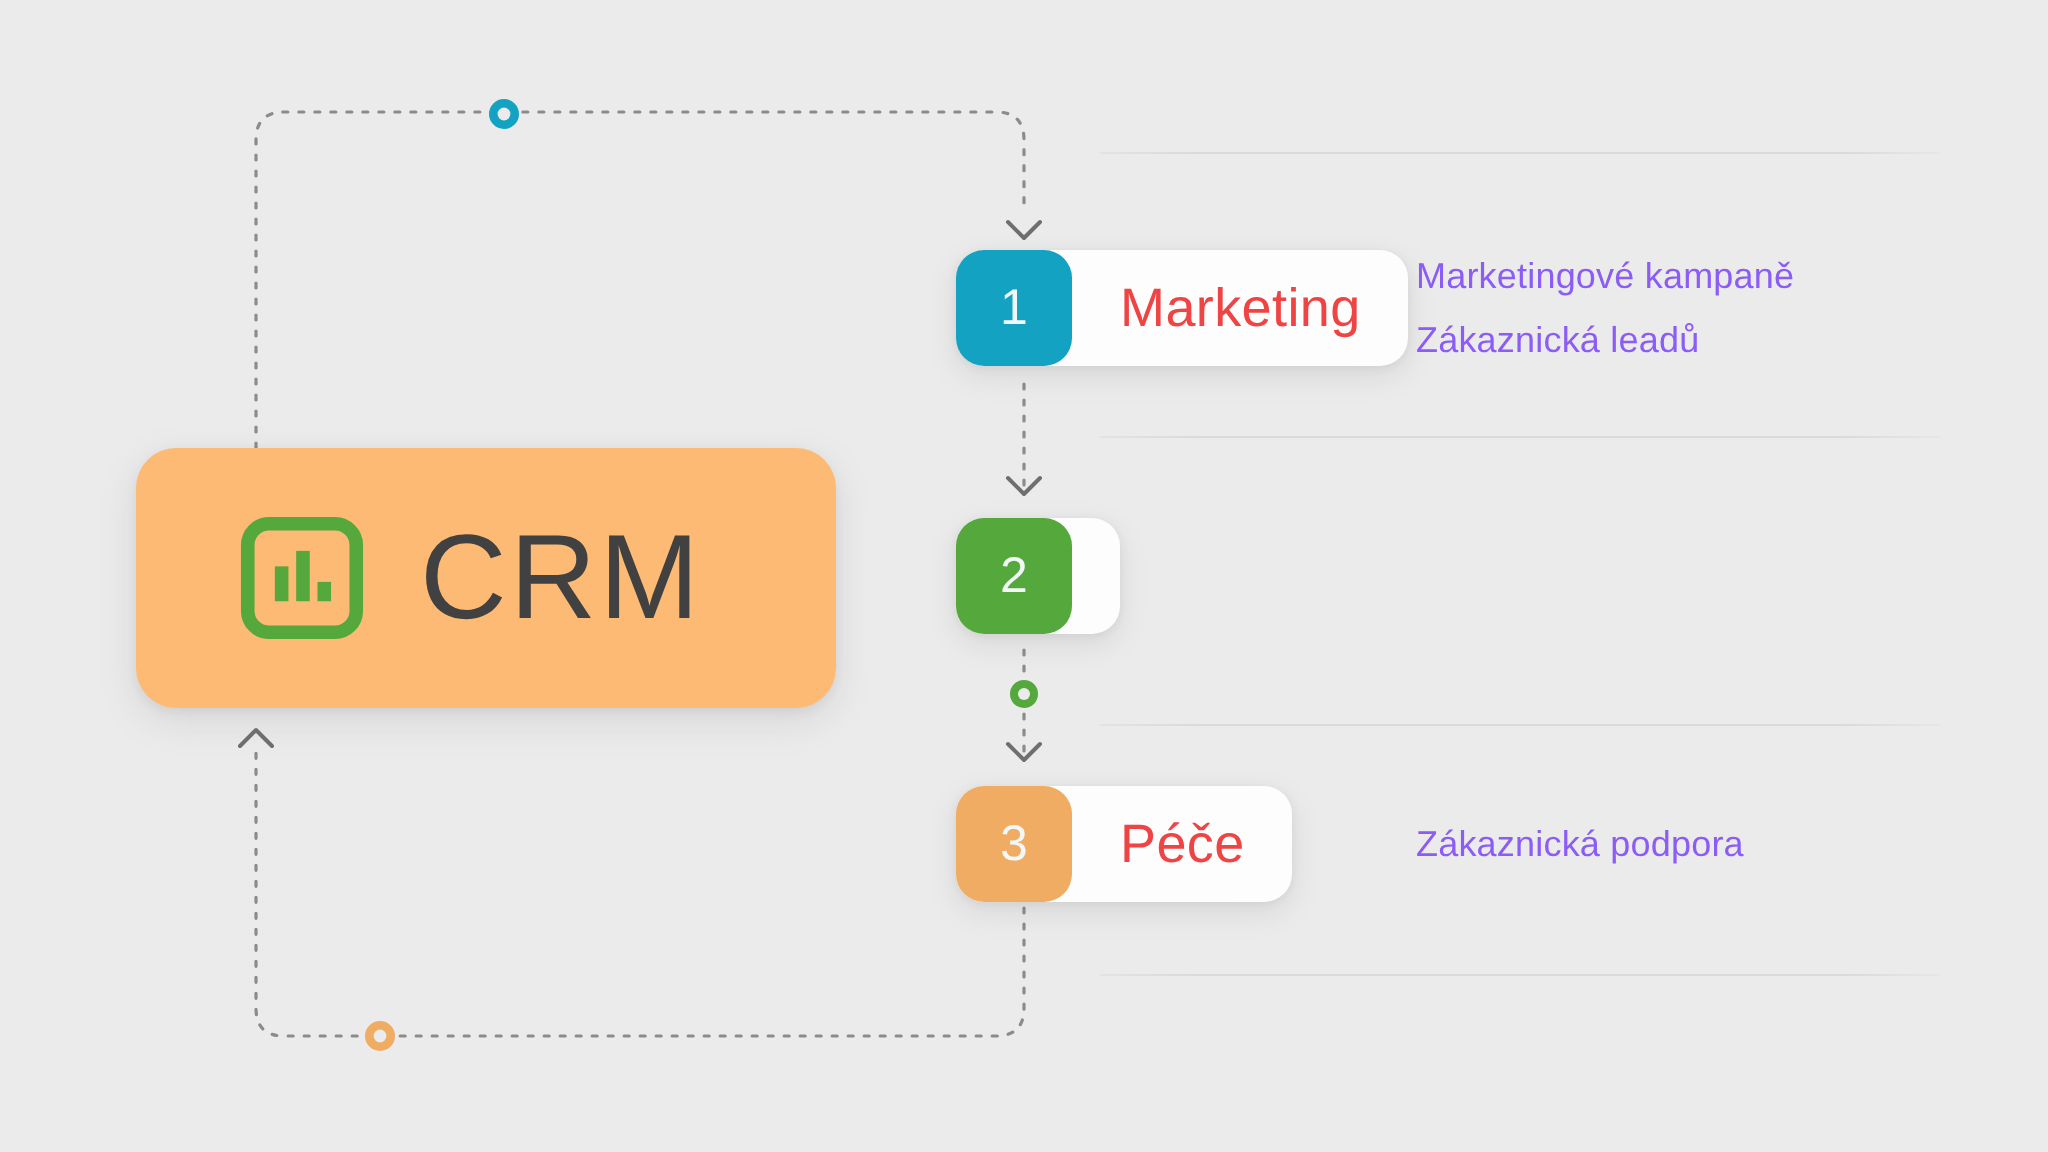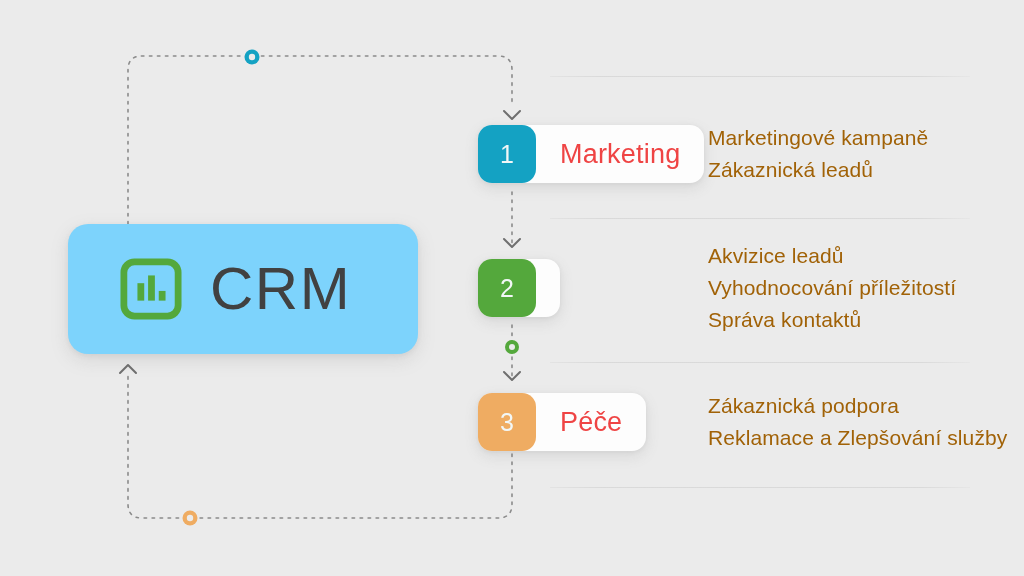--- a/index.html
+++ b/index.html
@@ -21,21 +21,21 @@
     left: 0; top: 0;
     width: 1024px; height: 576px;
     pointer-events: none;
   }
 
   
   #crm-card {
     position: absolute;
     left: 68px; top: 224px;
     width: 350px; height: 130px;
-    background: #7dd3fc;
+    background: #fdba74;
     border-radius: 20px;
     box-shadow: 0 6px 18px rgba(120,120,120,0.18), 0 2px 5px rgba(120,120,120,0.10);
     display: flex;
     align-items: center;
     padding-left: 52px;
     gap: 28px;
   }
   #crm-icon { width: 62px; height: 62px; flex: none; }
   #crm-title {
     font-size: 60px;
@@ -82,22 +82,22 @@
     letter-spacing: 0.2px;
   }
   .bullets {
     position: absolute;
     left: 708px;
     display: flex;
     flex-direction: column;
     justify-content: center;
   }
   .bullets div {
-    font-size: 21px;
-    color: #a16207;
+    font-size: 18px;
+    color: #8b5cf6;
     line-height: 32px;
     white-space: nowrap;
     letter-spacing: 0.1px;
   }
 
   
   .sep {
     position: absolute;
     left: 550px;
     width: 420px;
@@ -159,30 +159,24 @@
   <div class="bullets" style="top:125px;height:58px">
     <div>Marketingové kampaně</div>
     <div>Zákaznická leadů</div>
   </div>
 
   <div class="stage-row" style="top:259px">
     <div class="pill">
       <div class="badge" style="background: rgb(84, 168, 60);">2</div>
     </div>
   </div>
-  <div class="bullets" style="top:243px;height:90px">
-    <div>Akvizice leadů</div>
-    <div>Vyhodnocování příležitostí</div>
-    <div>Správa kontaktů</div>
-  </div>
 
   <div class="stage-row" style="top:393px">
     <div class="pill">
       <div class="badge" style="background: rgb(239, 172, 98);">3</div>
       <div class="pill-label">Péče</div>
     </div>
   </div>
   <div class="bullets" style="top:393px;height:58px">
     <div>Zákaznická podpora</div>
-    <div>Reklamace a Zlepšování služby</div>
   </div>
 
 </div>
 
 </body></html>

